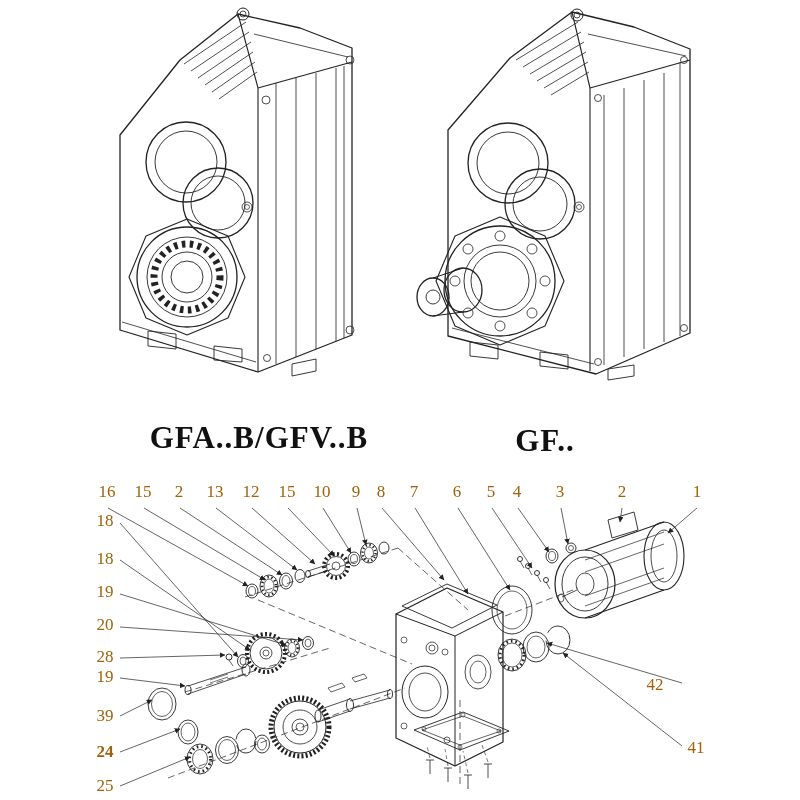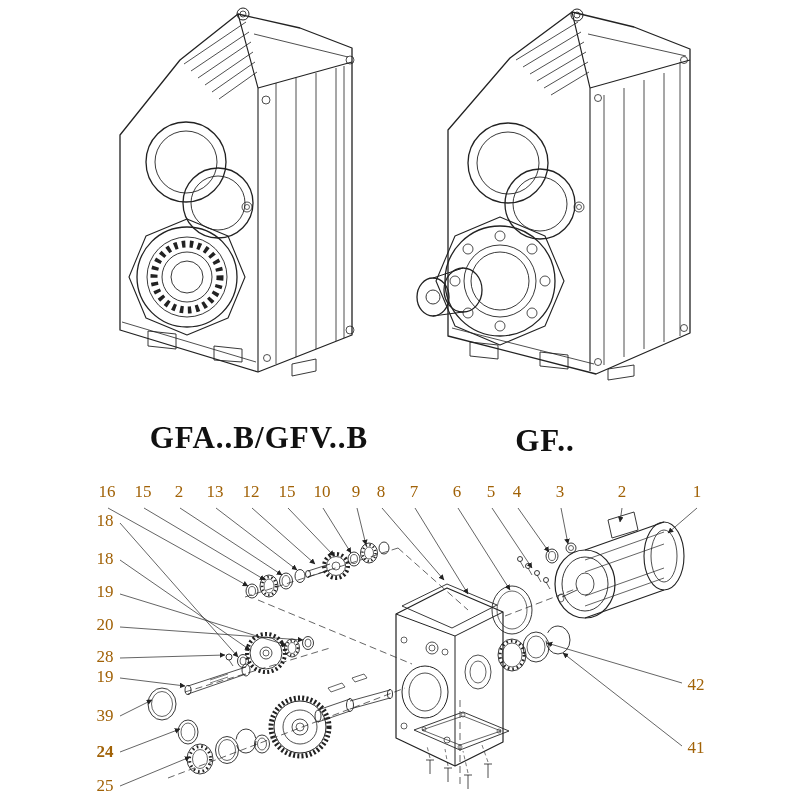--- a/index.html
+++ b/index.html
@@ -366,16 +366,16 @@
   <span class="callout" style="left:105px; top:521px;">18</span>
   <span class="callout" style="left:105px; top:559px;">18</span>
   <span class="callout" style="left:105px; top:592px;">19</span>
   <span class="callout" style="left:105px; top:625px;">20</span>
   <span class="callout" style="left:105px; top:657px;">28</span>
   <span class="callout" style="left:105px; top:677px;">19</span>
   <span class="callout" style="left:105px; top:716px;">39</span>
   <span class="callout" style="left:105px; top:752px;font-weight:bold;">24</span>
   <span class="callout" style="left:105px; top:786px;">25</span>
 
-  <span class="callout" style="left:696px; top:685px;text-align:center;">42</span>
+  <span class="callout" style="left:655px; top:685px;text-align:center;">42</span>
   <span class="callout" style="left:696px; top:748px;">41</span>
 
 </div>
 
 </body></html>

